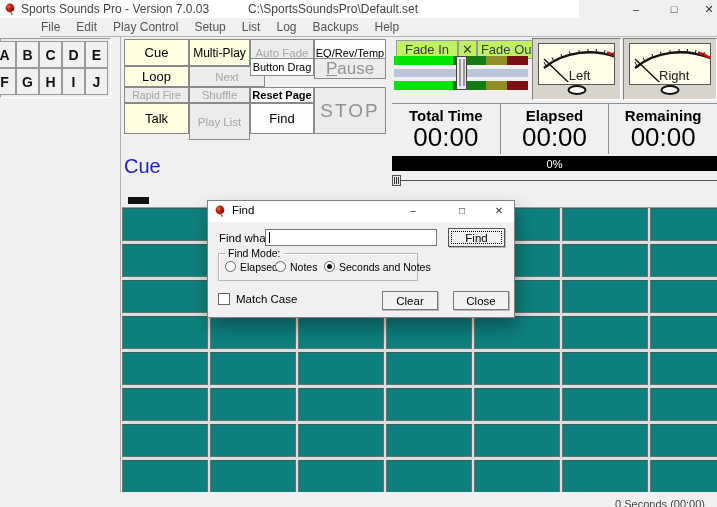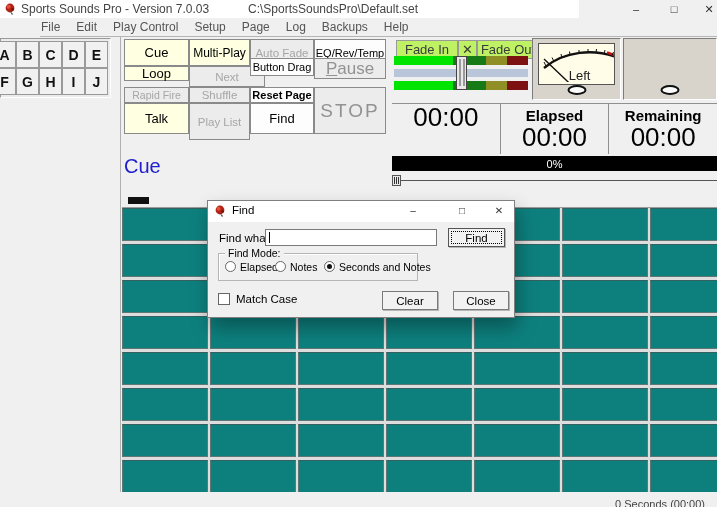--- a/index.html
+++ b/index.html
@@ -98,21 +98,21 @@
   <span class="abs cap-btn" style="left:620px">–</span>
   <span class="abs cap-btn" style="left:658px">□</span>
   <span class="abs cap-btn" style="left:693px">✕</span>
 </div>
 
 <div class="abs menubar">
   <span class="menu-item">File</span>
   <span class="menu-item">Edit</span>
   <span class="menu-item">Play Control</span>
   <span class="menu-item">Setup</span>
-  <span class="menu-item">Page</span>
+  <span class="menu-item">List</span>
   <span class="menu-item">Log</span>
   <span class="menu-item">Backups</span>
   <span class="menu-item">Help</span>
 </div>
 
 <div class="abs vdivider"></div>
 
 <div class="abs letter-panel">
   <div class="abs lcell" style="left:-8px;top:2px">A</div>
   <div class="abs lcell" style="left:15px;top:2px">B</div>
@@ -124,21 +124,21 @@
   <div class="abs lcell" style="left:38px;top:29px">H</div>
   <div class="abs lcell" style="left:61px;top:29px">I</div>
   <div class="abs lcell" style="left:84px;top:29px">J</div>
 </div>
 
 <div class="abs cbtn cream" style="left:124px;top:39px;width:65px;height:27px">Cue</div>
 <div class="abs cbtn cream" style="left:189px;top:39px;width:61px;height:27px;font-size:12px">Multi-Play</div>
 <div class="abs cbtn disabled" style="left:250px;top:39px;width:64px;height:27px">Auto Fade</div>
 <div class="abs cbtn whitebtn" style="left:314px;top:39px;width:72px;height:27px">EQ/Rev/Temp</div>
 
-<div class="abs cbtn cream" style="left:124px;top:66px;width:65px;height:15px">Loop</div>
+<div class="abs cbtn cream" style="left:124px;top:66px;width:65px;height:21px">Loop</div>
 <div class="abs cbtn disabled" style="left:189px;top:66px;width:76px;height:21px">Next</div>
 <div class="abs cbtn whitebtn" style="left:250px;top:58px;width:64px;height:18px;font-weight:normal">Button Drag</div>
 <div class="abs cbtn bigdis" style="left:314px;top:58px;width:72px;height:21px">
     <span class="btn-pause-label">Pause</span>
   </div>
 
 <div class="abs cbtn disabled" style="left:124px;top:87px;width:65px;height:16px;font-size:10.5px">Rapid Fire</div>
 <div class="abs cbtn disabled" style="left:189px;top:87px;width:61px;height:16px">Shuffle</div>
 <div class="abs cbtn whitebtn" style="left:250px;top:87px;width:64px;height:16px;font-weight:bold">Reset Page</div>
 
@@ -177,25 +177,45 @@
         <line x1="73" y1="11.5" x2="74.5" y2="8"></line>
       </g>
       <line x1="48" y1="56" x2="5" y2="15" stroke="#111" stroke-width="1.4"></line>
     </svg>
     <span class="mlabel">Left</span>
   </div>
   <div class="mknob"></div>
 </div>
 
 <div class="abs meter" style="left:623px;width:94px">
+  <div class="mface">
+    <svg width="86" height="38" viewBox="0 0 86 38">
+      <path d="M5 24 C 25 7, 55 4, 80 14" fill="none" stroke="#111" stroke-width="2.4"></path>
+      <path d="M68 8.5 C 73 10, 77 12, 80 14" fill="none" stroke="#cc1111" stroke-width="2.6"></path>
+      <g stroke="#111" stroke-width="1">
+        <line x1="7" y1="22" x2="5" y2="18"></line>
+          <line x1="15" y1="17.5" x2="13" y2="13.5"></line>
+        <line x1="23" y1="14" x2="22" y2="10"></line>
+          <line x1="31" y1="11.5" x2="30.5" y2="7.5"></line>
+        <line x1="40" y1="10" x2="40" y2="6"></line>
+          <line x1="49" y1="9" x2="49" y2="5"></line>
+        <line x1="57" y1="9" x2="57.5" y2="5"></line>
+          <line x1="65" y1="10" x2="66" y2="6"></line>
+        <line x1="73" y1="11.5" x2="74.5" y2="8"></line>
+      </g>
+      <line x1="48" y1="56" x2="5" y2="15" stroke="#111" stroke-width="1.4"></line>
+    </svg>
+    <span class="mlabel">Right</span>
+  </div>
   <div class="mknob"></div>
 </div>
 
 <div class="abs timepanel">
   <div class="timecol">
+    <div class="tlabel">Total Time</div>
     <div class="tvalue">00:00</div>
   </div>
   <div class="timecol">
     <div class="tlabel">Elapsed</div>
     <div class="tvalue">00:00</div>
   </div>
   <div class="timecol">
     <div class="tlabel">Remaining</div>
     <div class="tvalue">00:00</div>
   </div>

